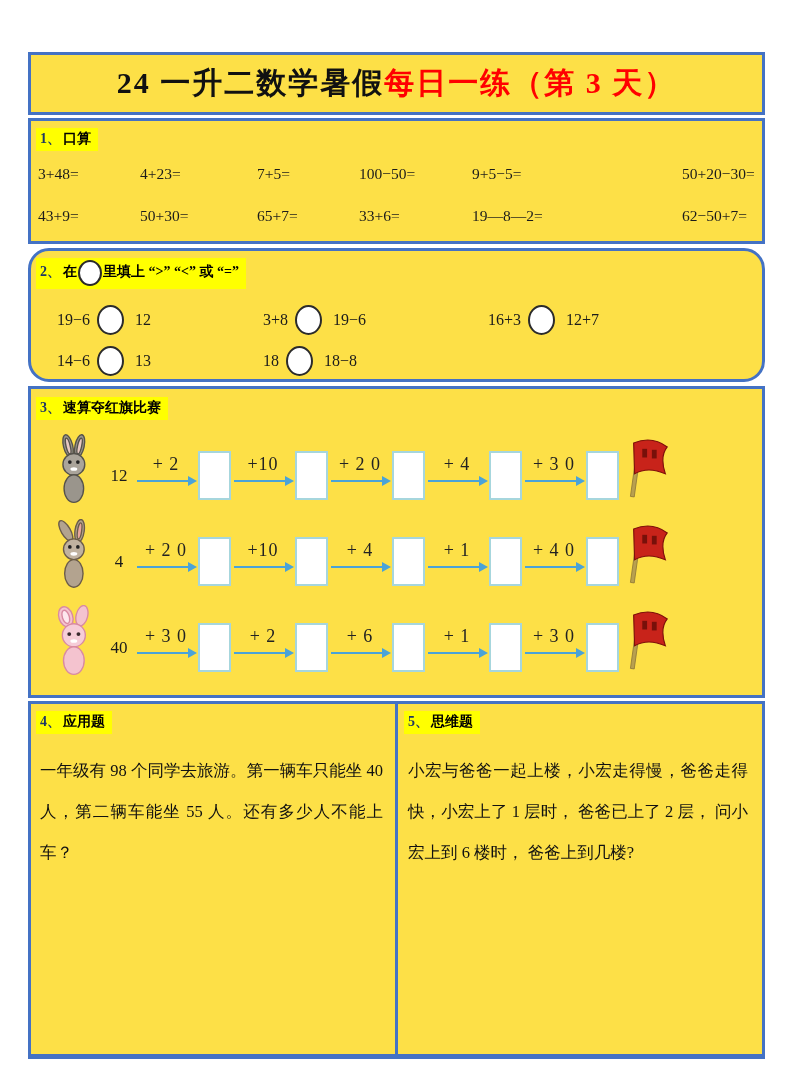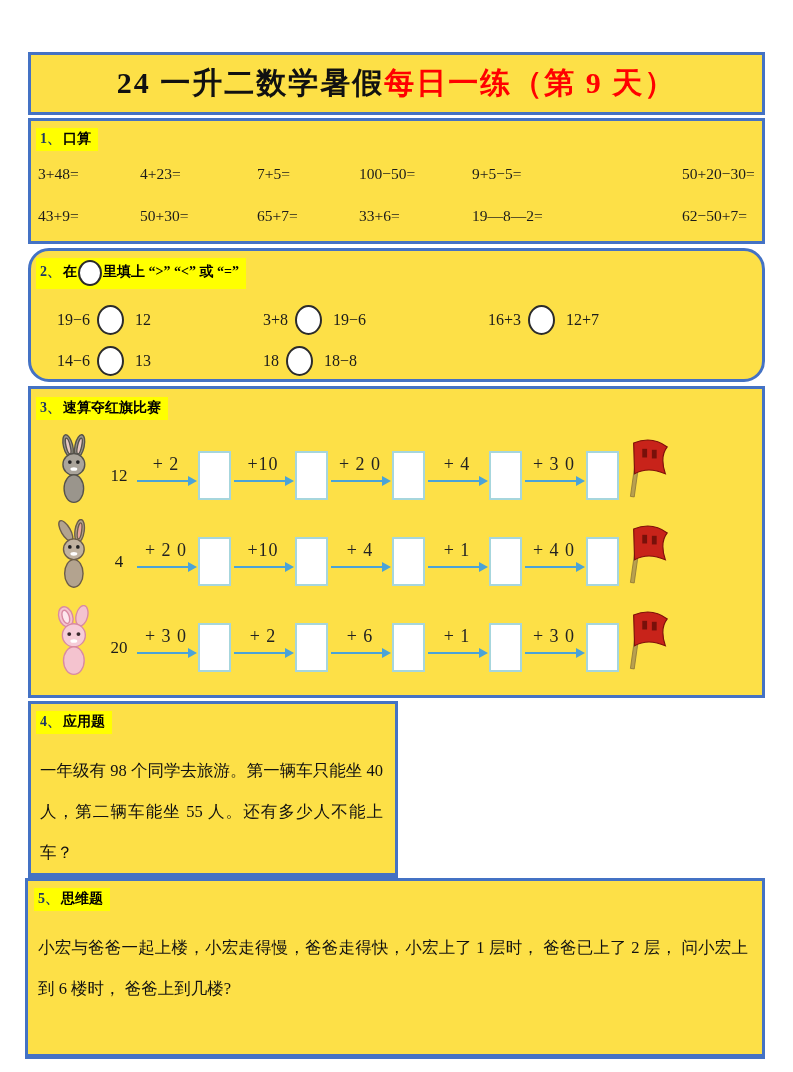--- a/index.html
+++ b/index.html
@@ -50,34 +50,34 @@
              white-space:pre; }
   .arrow { position:relative; width:58px; height:2px; background:#4AA3D8; margin:6px 0 2px 0; }
   .arrow::after { content:""; position:absolute; right:-2px; top:-4.5px; width:0; height:0;
              border-left:9px solid #4AA3D8; border-top:5px solid transparent;
              border-bottom:5px solid transparent; }
   .ansbox { width:33px; height:49px; border:2px solid #A6D6DD; background:#fff;
             margin-top:12px; }
   .flagicon { width:48px; height:66px; margin-left:6px; flex:0 0 auto; }
 
   
-  .bottom { margin-top:3px; display:flex; height:358px;flex-direction:column; }
+  .bottom { margin-top:3px; display:flex; height:358px; }
   .sec4 { width:370px; border-bottom-width:5px; padding:7px 8px 0 5px; }
   .sec5 { flex:1; margin-left:-3px; border-bottom-width:5px; padding:7px 10px 0 6px; }
   .bodytext { margin-top:16px; font-size:16.5px; line-height:41px; text-align:justify;
               padding:0 4px; color:#111; }
 </style>
 </head>
 <body>
 
 <div class="page">
 
   <div class="box title-box">
     <span class="t t-black">24 一升二数学暑假</span>
-      <span class="t t-red">每日一练（第 9 天）</span>
+      <span class="t t-red">每日一练（第 3 天）</span>
   </div>
 
   <div class="box sec1">
     <span class="hl"><span class="hnum">1、</span><span class="htext">口算</span></span>
     <div class="s1grid">
       <div class="s1row">
         <span class="cell">3+48=</span>
         <span class="cell">4+23=</span>
         <span class="cell">7+5=</span>
         <span class="cell">100−50=</span>
@@ -265,21 +265,21 @@
               <ellipse cx="26" cy="9" rx="5" ry="9" transform="rotate(14 26 9)"></ellipse>
               <ellipse cx="12" cy="10" rx="3" ry="6" transform="rotate(-18 12 10)" fill="#fde8ee"></ellipse>
               <circle cx="19" cy="26" r="10" fill="#f6cdd8"></circle>
               <ellipse cx="19" cy="48" rx="9" ry="12" fill="#f4c3cf"></ellipse>
             </g>
             <circle cx="15" cy="25" r="1.7" fill="#3a2a2e"></circle>
             <circle cx="23" cy="25" r="1.7" fill="#3a2a2e"></circle>
             <ellipse cx="19" cy="31" rx="3" ry="1.6" fill="#fff"></ellipse>
           </svg>
         </span>
-        <span class="start">20</span>
+        <span class="start">40</span>
         <span class="seg">
             <span class="aw">
               <span class="oplabel">+ 3 0</span>
               <span class="arrow"></span>
             </span>
             <span class="ansbox"></span>
           </span>
         <span class="seg">
             <span class="aw">
               <span class="oplabel">+ 2</span>

